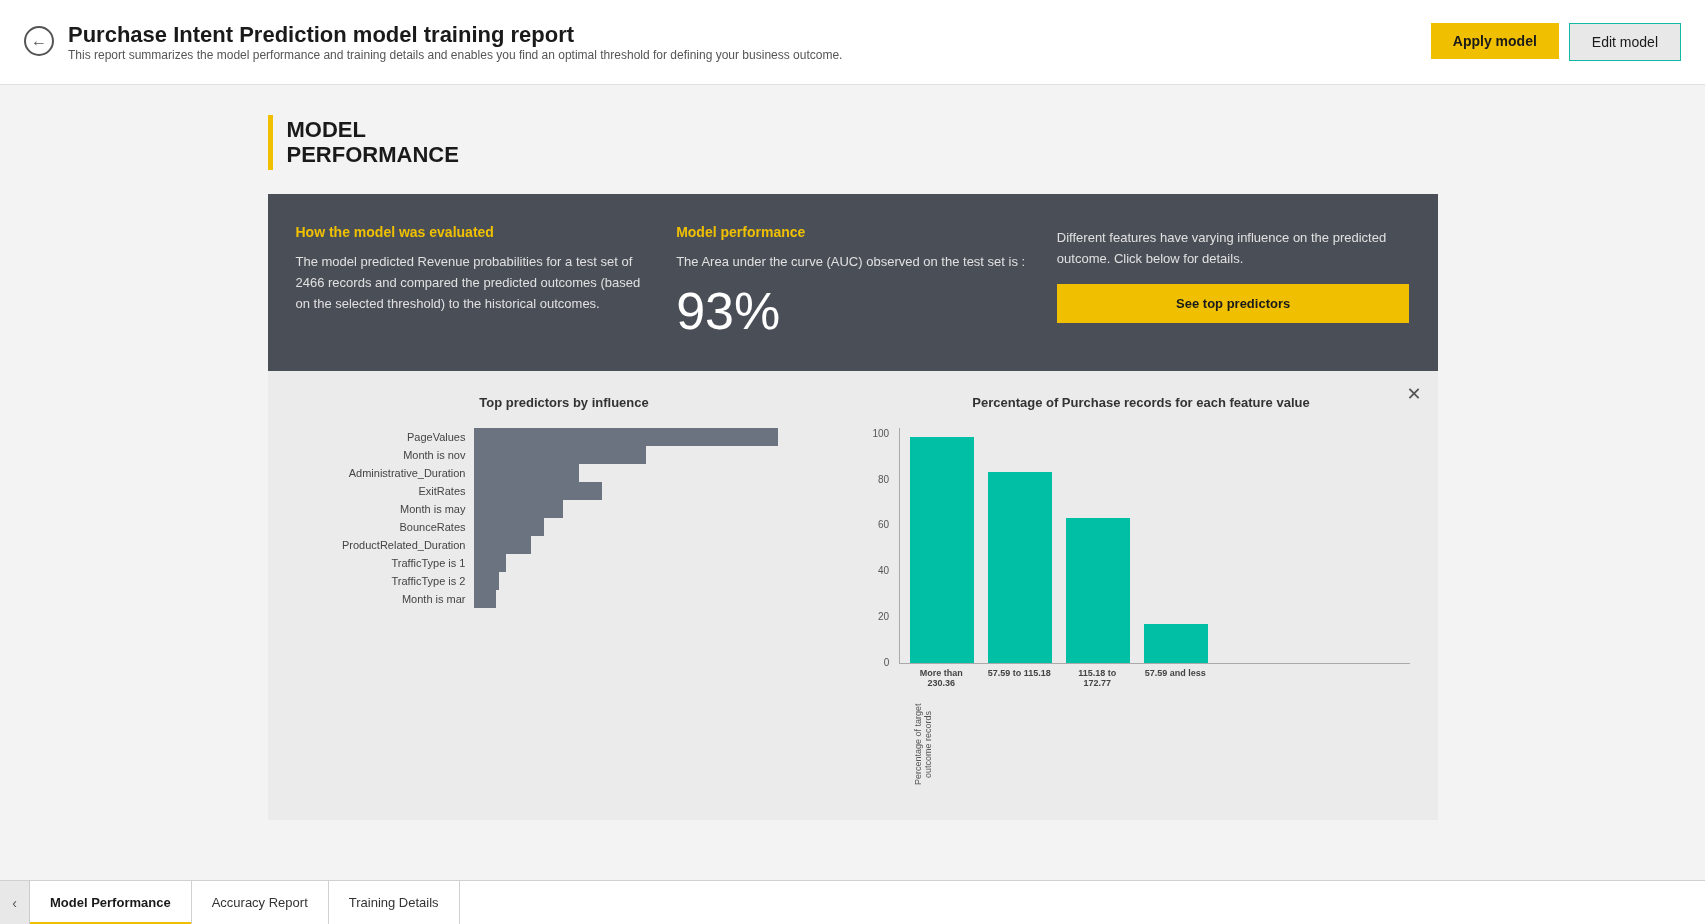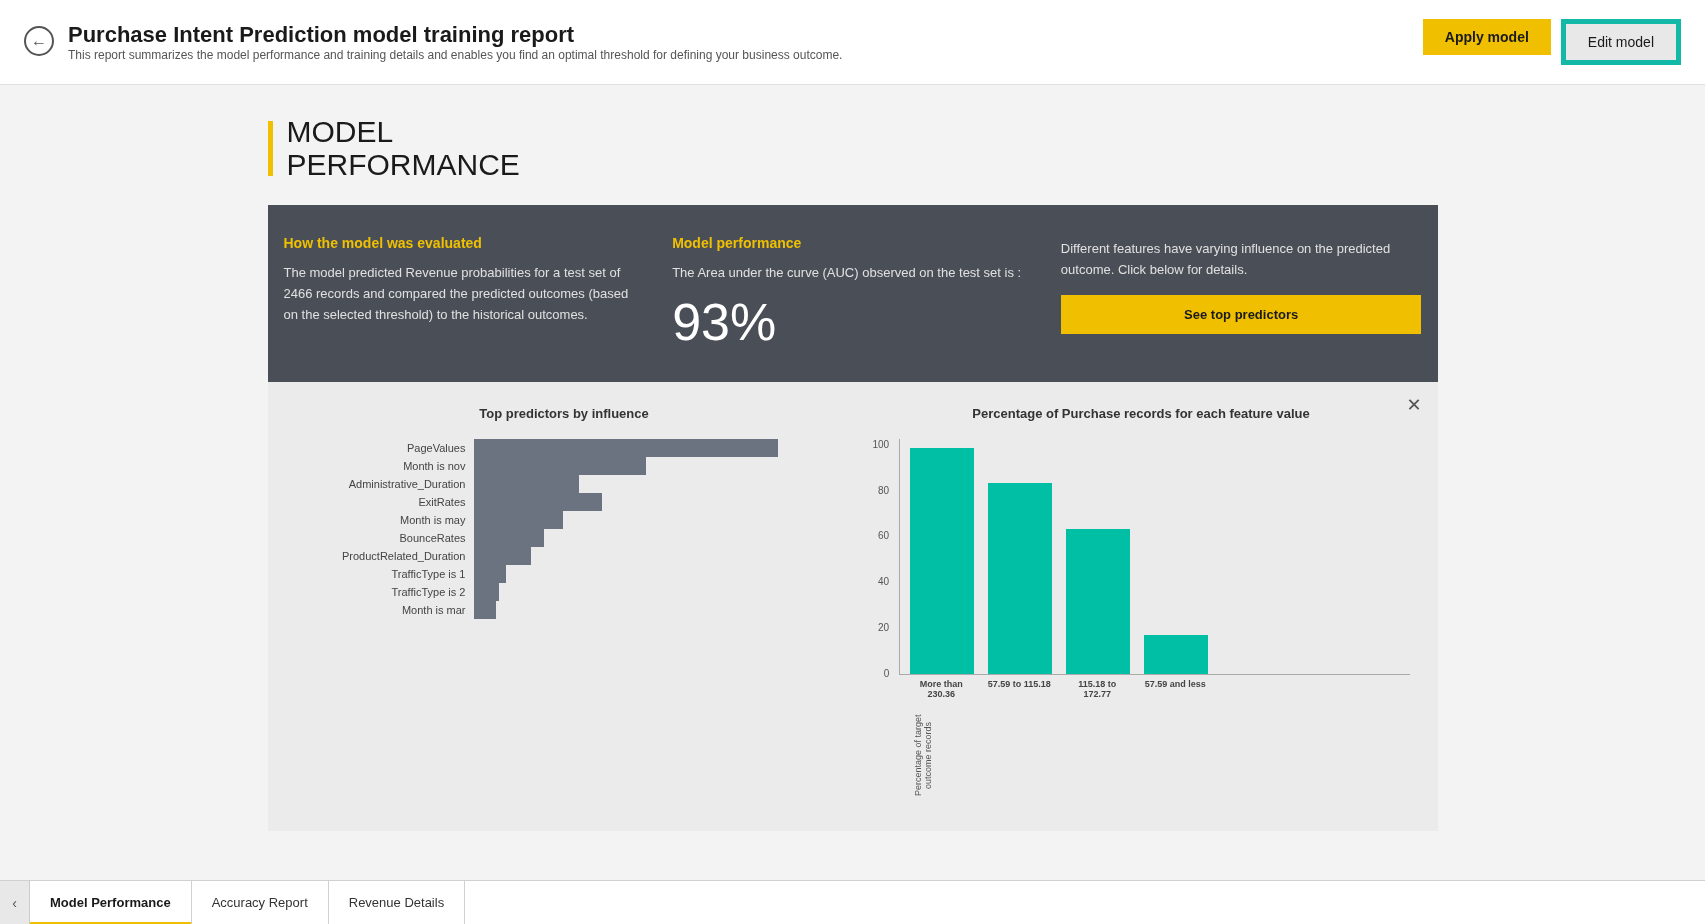--- a/index.html
+++ b/index.html
@@ -66,21 +66,21 @@
       color: #1a1a1a;
       border: none;
       padding: 10px 22px;
       font-size: 14px;
       font-weight: 600;
       cursor: pointer;
     }
     .btn-edit {
       background: #e8e8e8;
       color: #1a1a1a;
-      border: 5px solid #14b8a6;
+      border: 1px solid #14b8a6;
       padding: 10px 22px;
       font-size: 14px;
       cursor: pointer;
     }
 
     
     .main-content {
       flex: 1;
       overflow-y: auto;
       padding: 30px 0;
@@ -99,34 +99,34 @@
       gap: 14px;
       margin-bottom: 24px;
     }
     .yellow-bar {
       width: 5px;
       height: 55px;
       background: #f0c000;
       flex-shrink: 0;
     }
     .section-title-text {
-      font-size: 30px;
-      font-weight: 400;
+      font-size: 22px;
+      font-weight: 700;
       color: #1a1a1a;
       text-transform: uppercase;
       line-height: 1.1;
     }
 
     
     .info-card {
       background: #4a4f57;
       color: #fff;
       display: grid;
       grid-template-columns: 1fr 1fr 1fr;
-      padding: 30px 16px;
+      padding: 30px 28px;
       gap: 28px;
     }
     .info-section-title {
       color: #f0c000;
       font-size: 14px;
       font-weight: 600;
       margin-bottom: 12px;
     }
     .info-section-body {
       font-size: 13px;
@@ -425,16 +425,16 @@
   <button class="tab-scroll-btn">‹</button>
   <div id="tabs-container" style="display:flex; height:44px; align-items:stretch;">
       <div class="tab-item active">
         <span>Model Performance</span>
         <div class="tab-active-bar"></div>
       </div>
       <div class="tab-item">
         <span>Accuracy Report</span>
       </div>
       <div class="tab-item">
-        <span>Revenue Details</span>
+        <span>Training Details</span>
       </div>
     </div>
 </div>
 
 </body></html>

